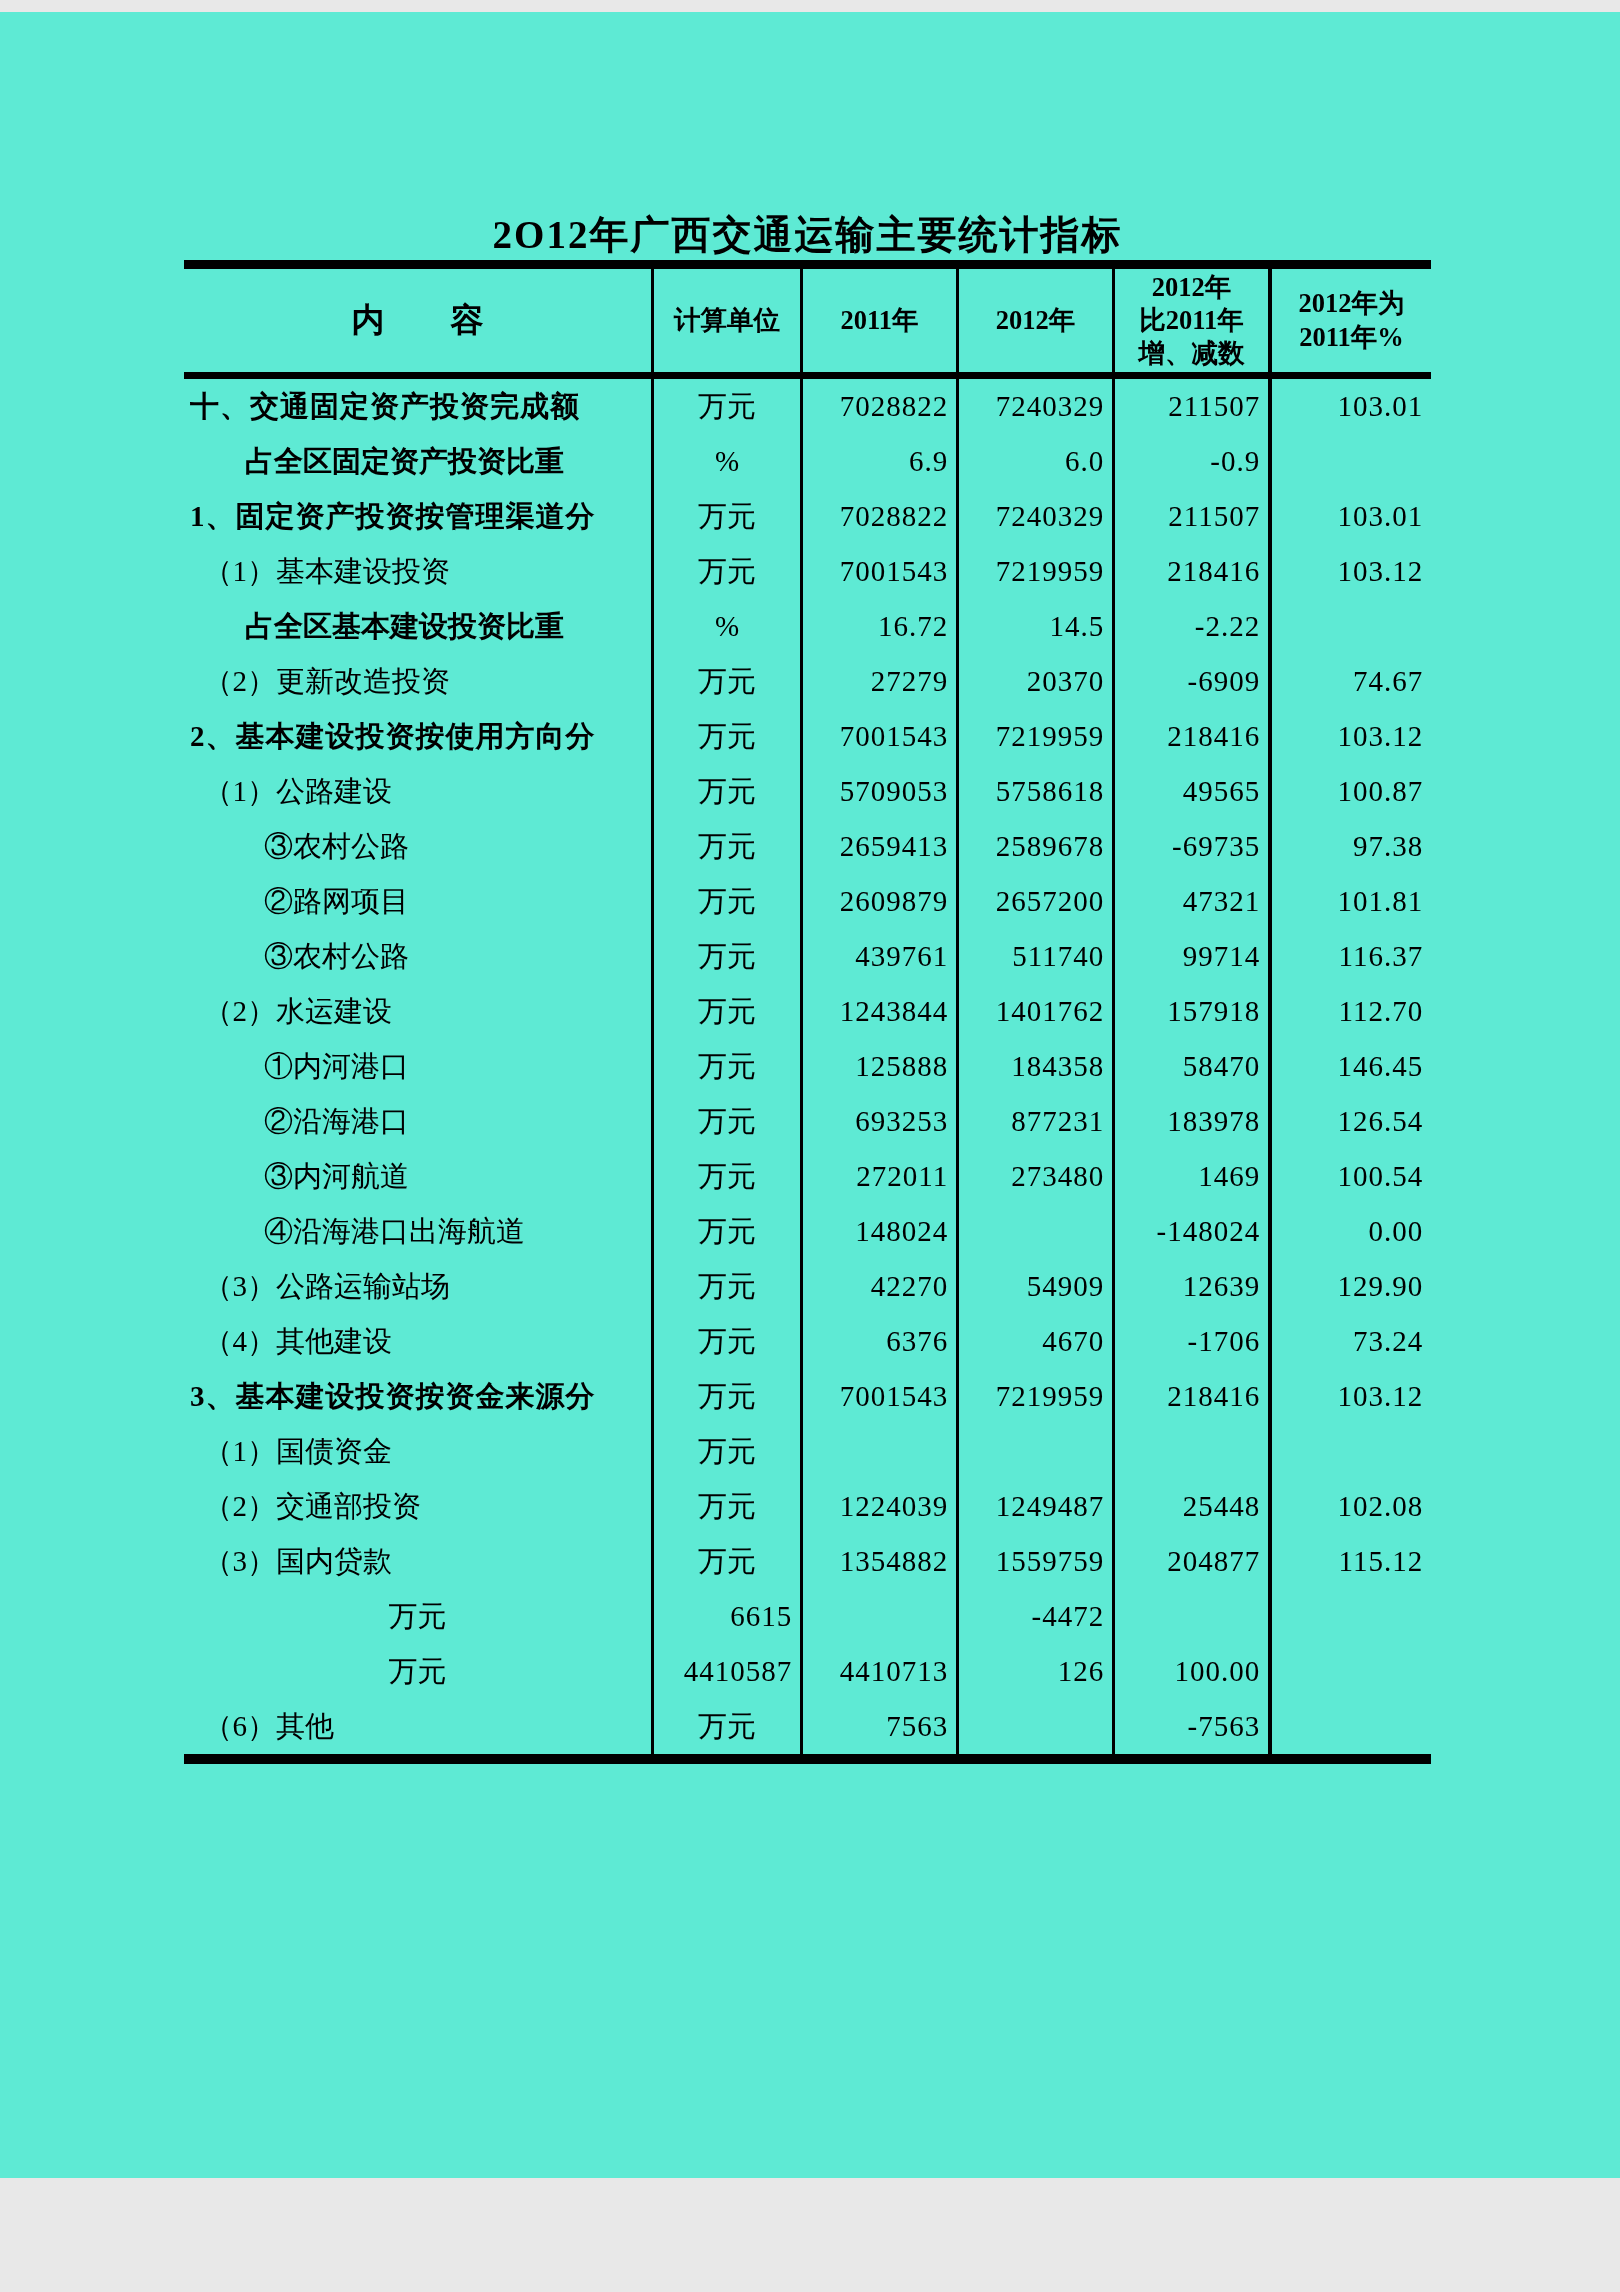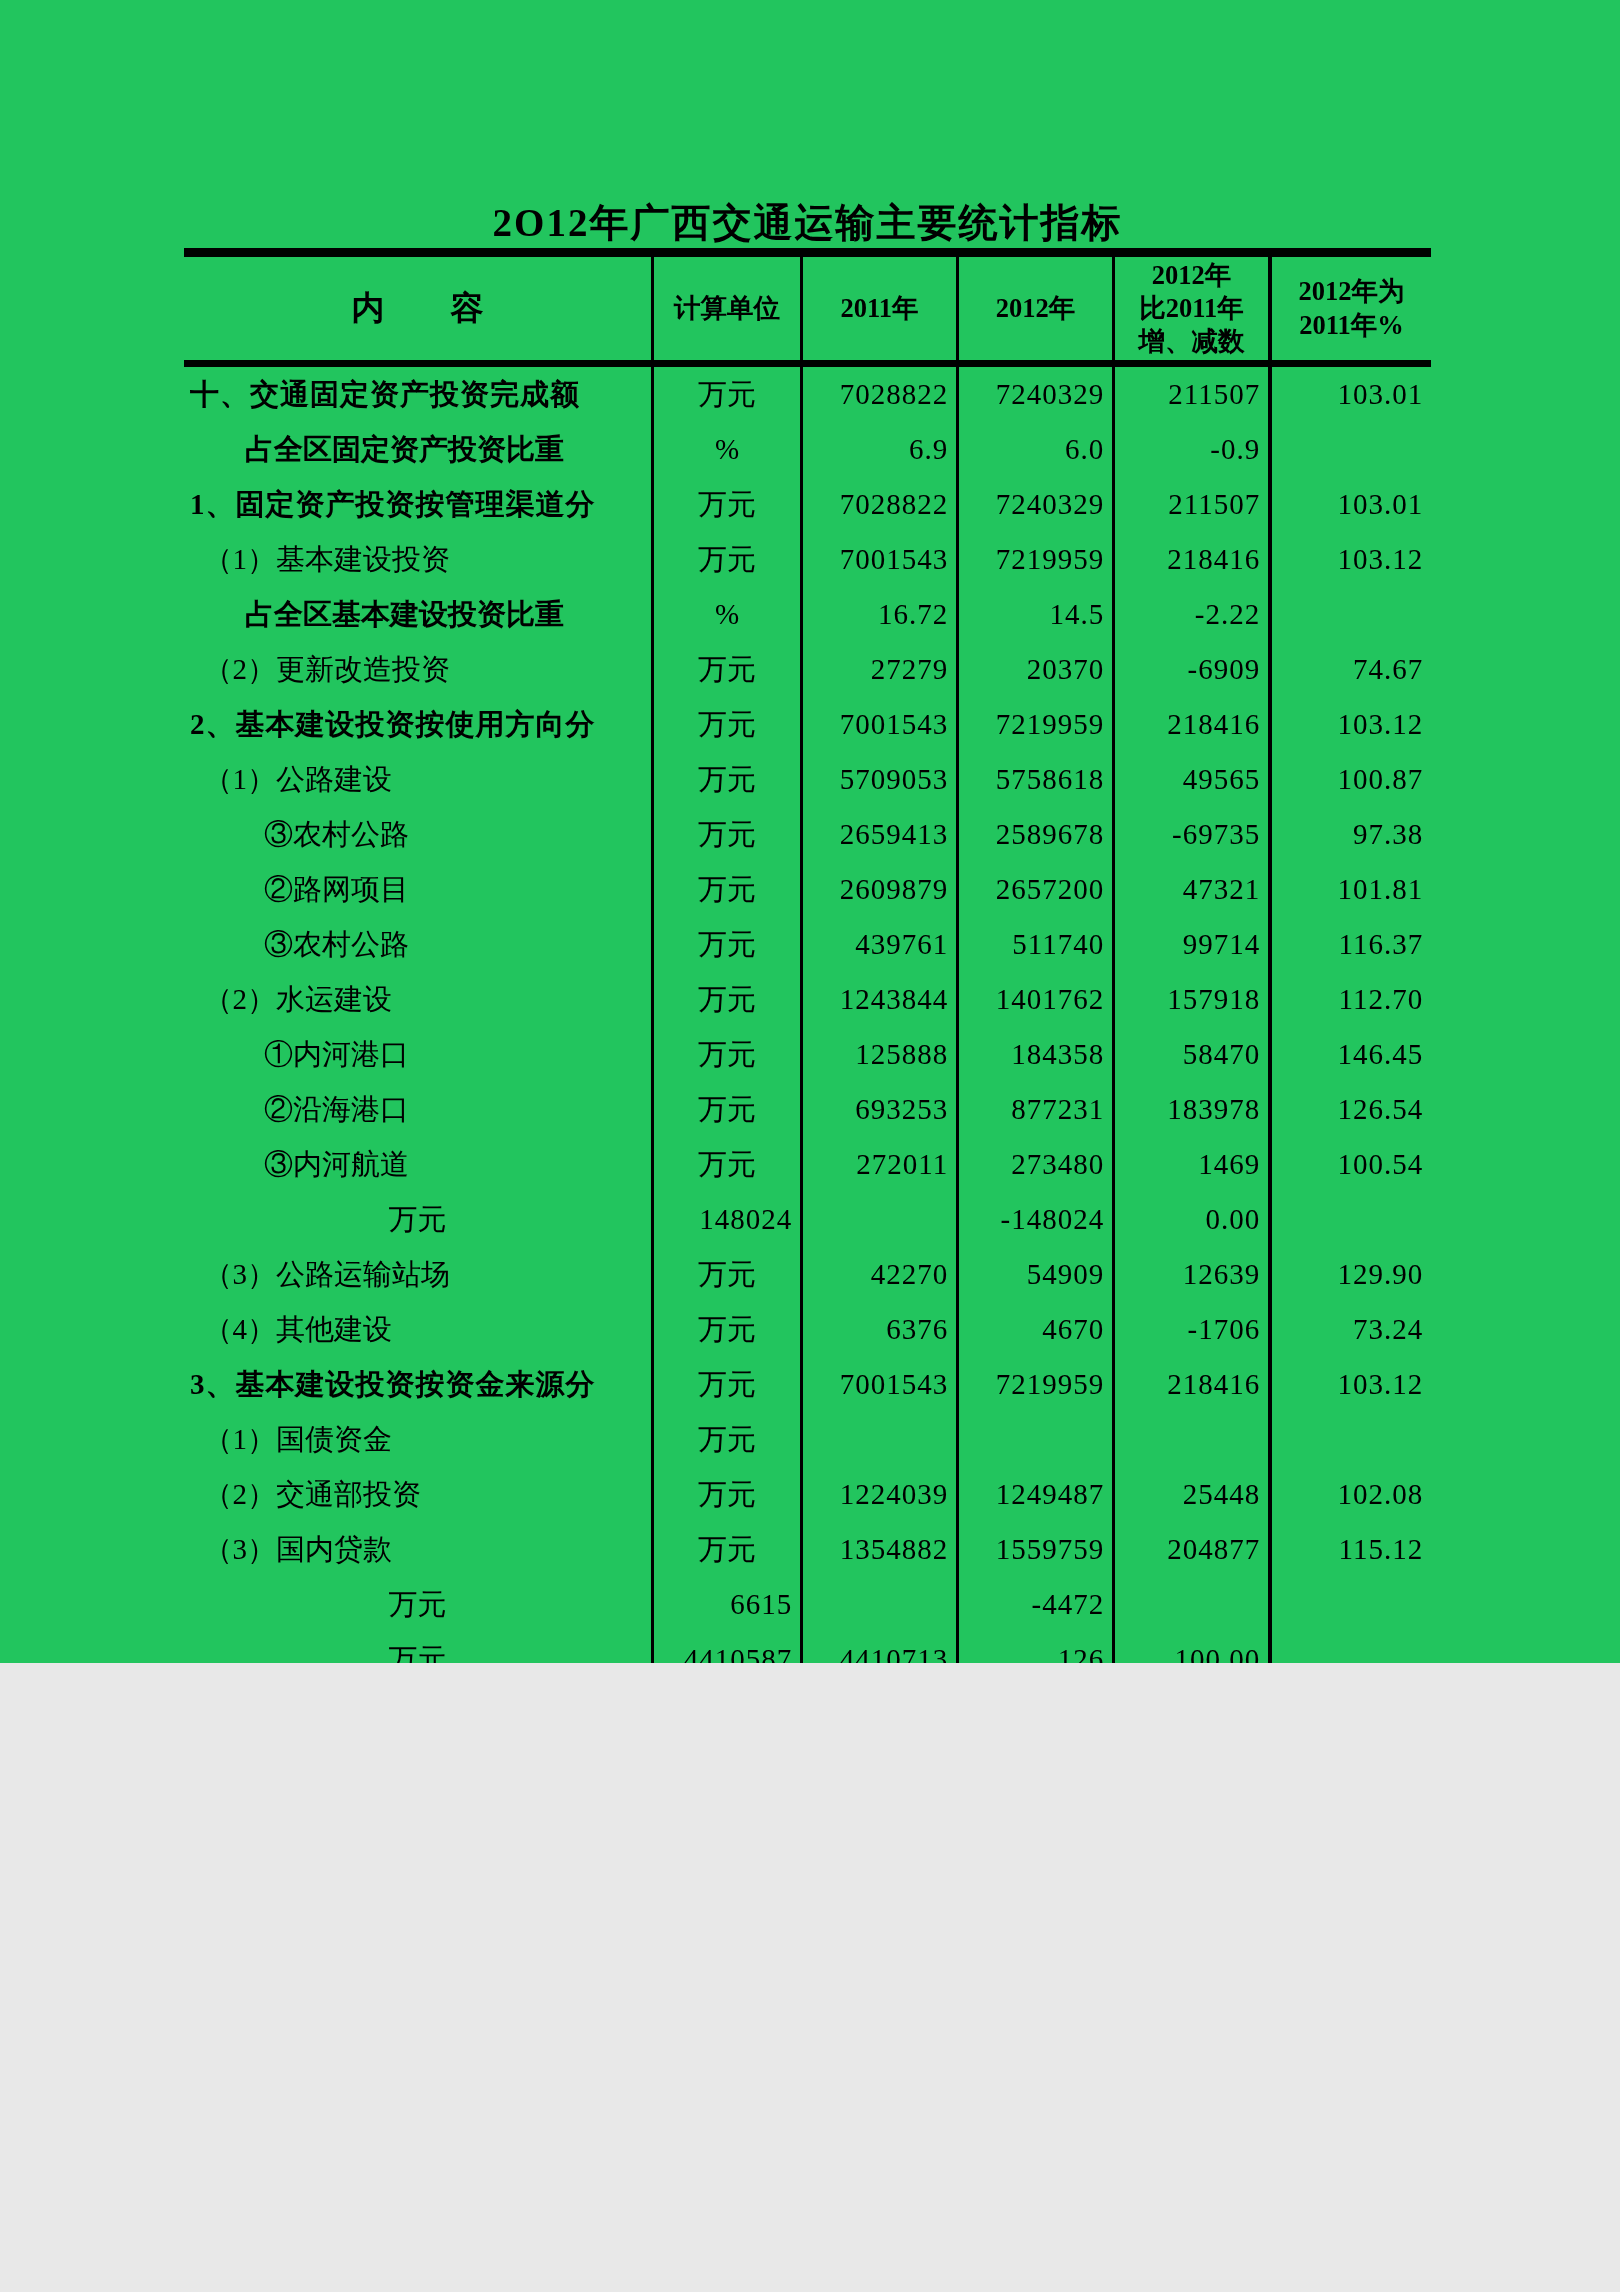--- a/index.html
+++ b/index.html
@@ -1,22 +1,22 @@
 <!DOCTYPE html>
 <html><head>
 <meta charset="utf-8">
 <style>
   * { margin: 0; padding: 0; box-sizing: border-box; }
   html, body { background: #e8e8e8; }
   .page {
     position: relative;
     width: 1620px;
-    height: 1663px;
-    background: #22c55e;
-    margin: 0 auto;
+    height: 2166px;
+    background: #5eead4;
+    margin: 12px auto;
     font-family: "Liberation Serif", "DejaVu Serif", serif;
     color: #000;
     overflow: hidden;
   }
   .doc-title {
     position: absolute;
     left: 184px;
     top: 196px;
     width: 1247px;
     text-align: center;
@@ -228,20 +228,21 @@
   <div class="grid-row body-row">
     <div class="cell-label indent-3">③内河航道</div>
     <div class="cell-unit">万元</div>
     <div class="cell-num">272011</div>
     <div class="cell-num">273480</div>
     <div class="cell-num">1469</div>
     <div class="cell-num">100.54</div>
   </div>
 
   <div class="grid-row body-row">
+    <div class="cell-label indent-3">④沿海港口出海航道</div>
     <div class="cell-unit">万元</div>
     <div class="cell-num">148024</div>
     <div class="cell-num"></div>
     <div class="cell-num">-148024</div>
     <div class="cell-num">0.00</div>
   </div>
 
   <div class="grid-row body-row">
     <div class="cell-label indent-1">（3）公路运输站场</div>
     <div class="cell-unit">万元</div>

